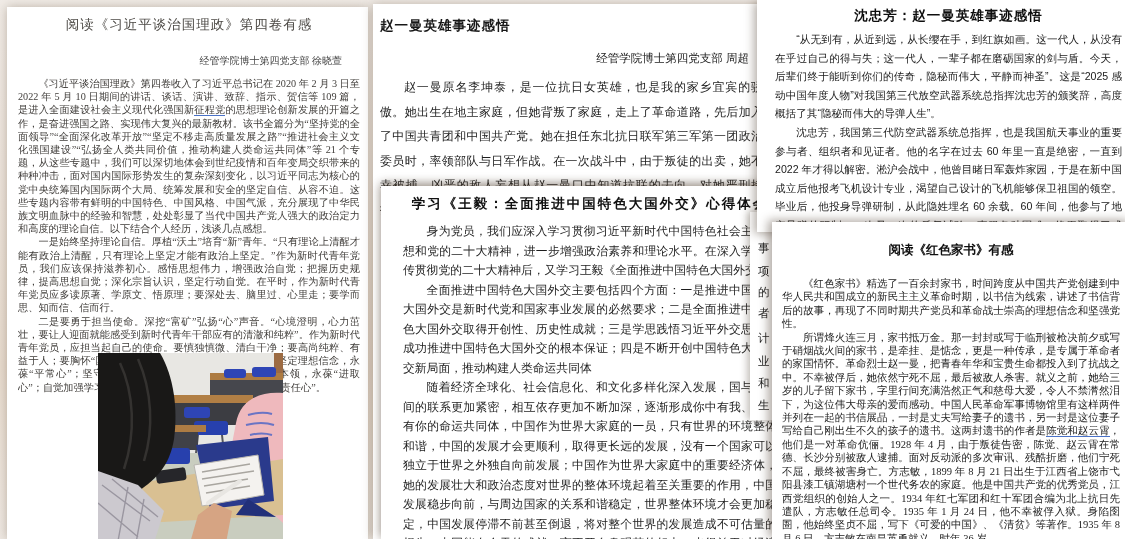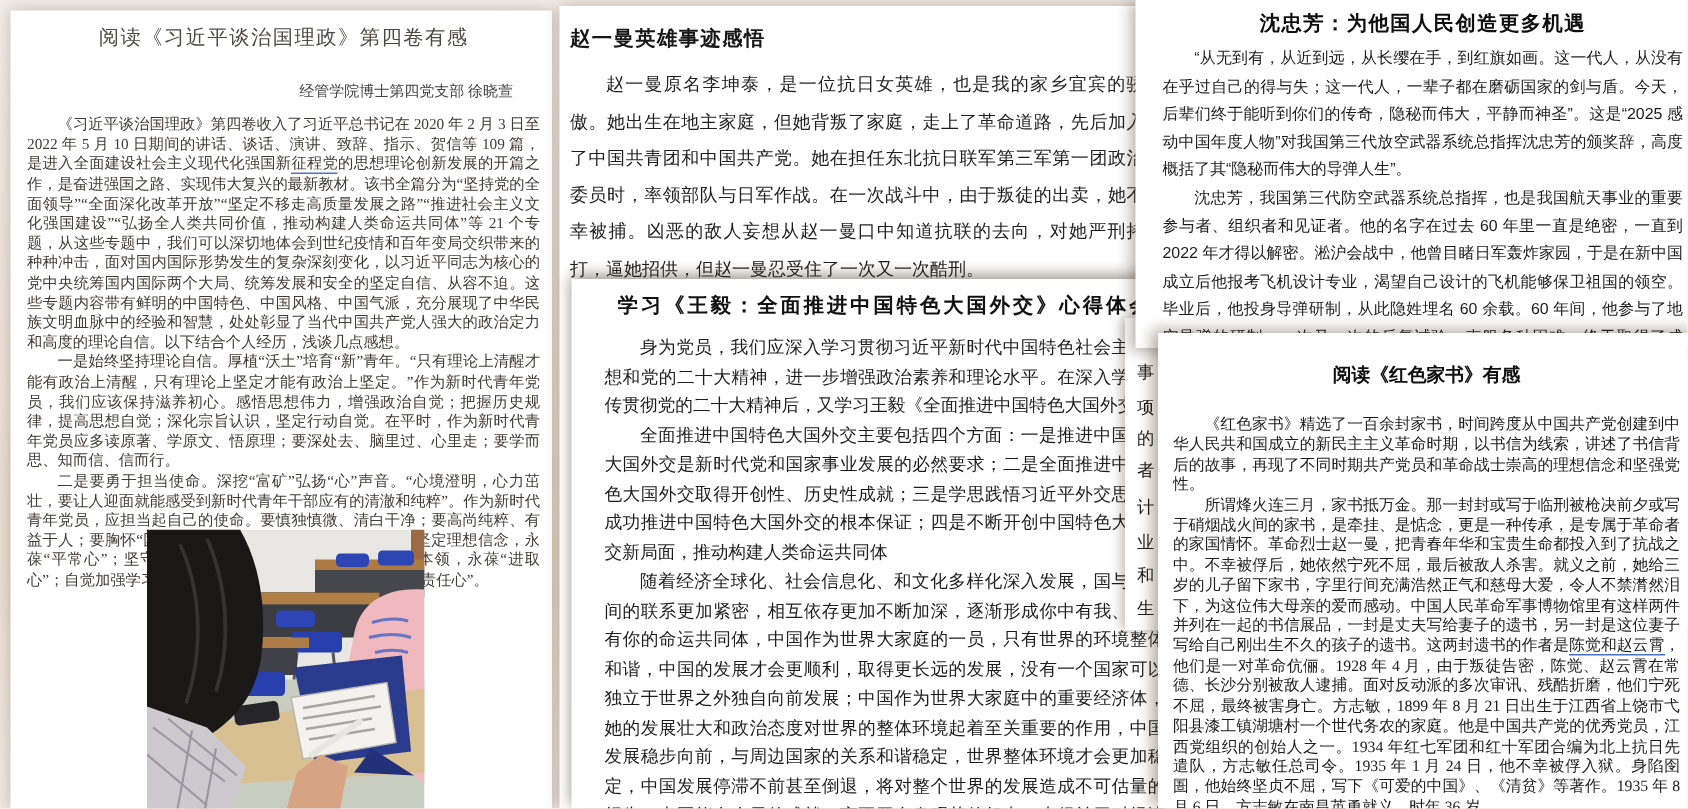--- a/index.html
+++ b/index.html
@@ -102,20 +102,21 @@
       <polygon points="0,118 40,132 66,158 56,190 0,190" fill="#ccc9cf"></polygon>
       <path d="M4 132 L52 168 M0 150 L40 184 M14 126 L60 164 M30 134 L20 188 M46 146 L38 190" stroke="#9a96a0" stroke-width="1.4" fill="none"></path>
 
       <polygon points="92,190 100,162 116,150 134,158 128,190" fill="#d6a483"></polygon>
       <line x1="110" y1="150" x2="142" y2="128" stroke="#e8e6e2" stroke-width="4" stroke-linecap="round"></line>
     </svg>
   </div>
 
   <div class="page pg-zhao">
     <div class="title">赵一曼英雄事迹感悟</div>
+    <div class="author">经管学院博士第四党支部 周超</div>
     <p class="body"><span>赵一曼原名李坤泰，是一位抗日女英雄，也是我的家乡宜宾的骄傲。她出生在地主家庭，但她背叛了家庭，走上了革命道路，先后加入了中国共青团和中国共产党。她在担任东北抗日联军第三军第一团政治委员时，率领部队与日军作战。在一次战斗中，由于叛徒的出卖，她不幸被捕。凶恶的敌人妄想从赵一曼口中知</span><span>道抗联的去向，对她严刑拷打，逼她招供，但赵一曼忍受住了一次又一次酷刑。</span></p>
   </div>
 
   <div class="page pg-wang">
     <div class="title">学习《王毅：全面推进中国特色大国外交》心得体会</div>
     <p class="body">身为党员，我们应深入学习贯彻习近平新时代中国特色社会主义思想和党的二十大精神，进一步增强政治素养和理论水平。在深入学习宣传贯彻党的二十大精神后，又学习王毅《全面推进中国特色大国外交》</p>
     <p class="body">全面推进中国特色大国外交主要包括四个方面：一是推进中国特色大国外交是新时代党和国家事业发展的必然要求；二是全面推进中国特色大国外交取得开创性、历史性成就；三是学思践悟习近平外交思想是成功推进中国特色大国外交的根本保证；四是不断开创中国特色大国外交新局面，推动构建人类命运共同体</p>
     <p class="body">随着经济全球化、社会信息化、和文化多样化深入发展，国与国之间的联系更加紧密，相互依存更加不断加深，逐渐形成你中有我、我中有你的命运共同体，中国作为世界大家庭的一员，只有世界的环境整体和谐，中国的发展才会更顺利，取得更长远的发展，没有一个国家可以独立于世界之外独自向前发展；中国作为世界大家庭中的重要经济体，她的发展壮大和政治态度对世界的整体环境起着至关重要的作用，中国发展稳步向前，与周边国家的关系和谐稳定，世界整体环境才会更加稳定，中国发展停滞不前甚至倒退，将对整个世界的发展造成不可估量的损失！中国能有今天的成就，离不开自身艰苦的努力，也得益于对经济全球化红利的分享。“世界大同，天下一家”，中国人民不仅希望自己过得好，也希望各国人民过得好，从唤醒繁盛“一带一路 ”的历史基因，为世界经济发展提供新的动力，让“世界繁荣”与“中国引领”交相辉映；到加大对外基础设施互联互通合作，为他国人民创造更多机遇，带动经济发展，持续增进民众福祉，积极营造共荣共繁格局。</p>
   </div>
 
@@ -124,21 +125,21 @@
     <span class="ch" style="top:52px">项</span>
     <span class="ch" style="top:73px">的</span>
     <span class="ch" style="top:94px">者</span>
     <span class="ch" style="top:119px">计</span>
     <span class="ch" style="top:142px">业</span>
     <span class="ch" style="top:164px">和</span>
     <span class="ch" style="top:186px">生</span>
   </div>
 
   <div class="page pg-shen">
-    <div class="title">沈忠芳：为他国人民创造更多机遇</div>
+    <div class="title">沈忠芳：赵一曼英雄事迹感悟</div>
     <p class="body">“从无到有，从近到远，从长缨在手，到红旗如画。这一代人，从没有在乎过自己的得与失；这一代人，一辈子都在磨砺国家的剑与盾。今天，后辈们终于能听到你们的传奇，隐秘而伟大，平静而神圣”。这是“2025 感动中国年度人物”对我国第三代放空武器系统总指挥沈忠芳的颁奖辞，高度概括了其“隐秘而伟大的导弹人生”。</p>
     <p class="body">沈忠芳，我国第三代防空武器系统总指挥，也是我国航天事业的重要参与者、组织者和见证者。他的名字在过去 60 年里一直是绝密，一直到 2022 年才得以解密。淞沪会战中，他曾目睹日军轰炸家园，于是在新中国成立后他报考飞机设计专业，渴望自己设计的飞机能够保卫祖国的领空。毕业后，他投身导弹研制，从此隐姓埋名 60 余载。60 年间，他参与了地空导弹的研制，一次又一次的反复试验，克服各种困难，终于取得了成功，再也不怕西方国家的技术封锁。沈忠芳说：“人生最大的幸福，莫过于为人民的幸福奋斗”。</p>
   </div>
 
   <div class="page pg-red">
     <div class="title">阅读《红色家书》有感</div>
     <p class="body">《红色家书》精选了一百余封家书，时间跨度从中国共产党创建到中华人民共和国成立的新民主主义革命时期，以书信为线索，讲述了书信背后的故事，再现了不同时期共产党员和革命战士崇高的理想信念和坚强党性。</p>
     <p class="body"><span>所谓烽火连三月，家书抵万金。那一封封或写于临刑被枪决前夕或写于硝烟战火间的家书，是牵挂、是惦念，更是一种传承，是专属于革命者的家国情怀。革命烈士赵一曼，把青春年华和宝贵生命都投入到了抗战之中。不幸被俘后，她依然宁死不屈，最后被敌人杀害。就义之前，她给三岁的儿子留下家书，字里行间充满浩然正气和慈母大爱，令人不禁潸然泪下，为这位伟大母亲的爱而感动。中国人民革命军事博物馆里有这样两件并列在一起的书信展品，一封是丈夫写给妻子的遗书，另一封是这位妻子写给自己刚出生不久的孩子的遗书。这两封遗书的作者是</span><span class="u-blue">陈觉和赵云霄</span><span>，他们是一对革命伉俪。1928 年 4 月，由于叛徒告密，陈觉、赵云霄在常德、长沙分别被敌人逮捕。面对反动派的多次审讯、残酷折磨，他们宁死不屈，最终被害身亡。方志敏，1899 年 8 月 21 日出生于江西省上饶市弋阳县漆工镇湖塘村一个世代务农的家庭。他是中国共产党的优秀党员，江西党组织的创始人之一。1934 年红七军团和红十军团合编为北上抗日先遣队，方志敏任总司令。1935 年 1 月 24 日，他不幸被俘入狱。身陷囹圄，他始终坚贞不屈，写下《可爱的中国》、《清贫》等著作。1935 年 8 月 6 日，方志敏在南昌英勇就义，时年 36 岁。</span></p>
     <p class="body">书中一封封感人的书信，展现了革命先辈坚定的理想信念、大无畏的奉献精神及对家人的谆谆教诲，祖国现在的强大与兴盛是无数革命先烈用生命换来的。通过这本书，让我更加明白了初心的含义和信仰的力量，它们是支撑我们正确前行的明灯。从小到大，我一直希望自己能为祖国贡献一点自己微不足道的力量，</p>
   </div>

